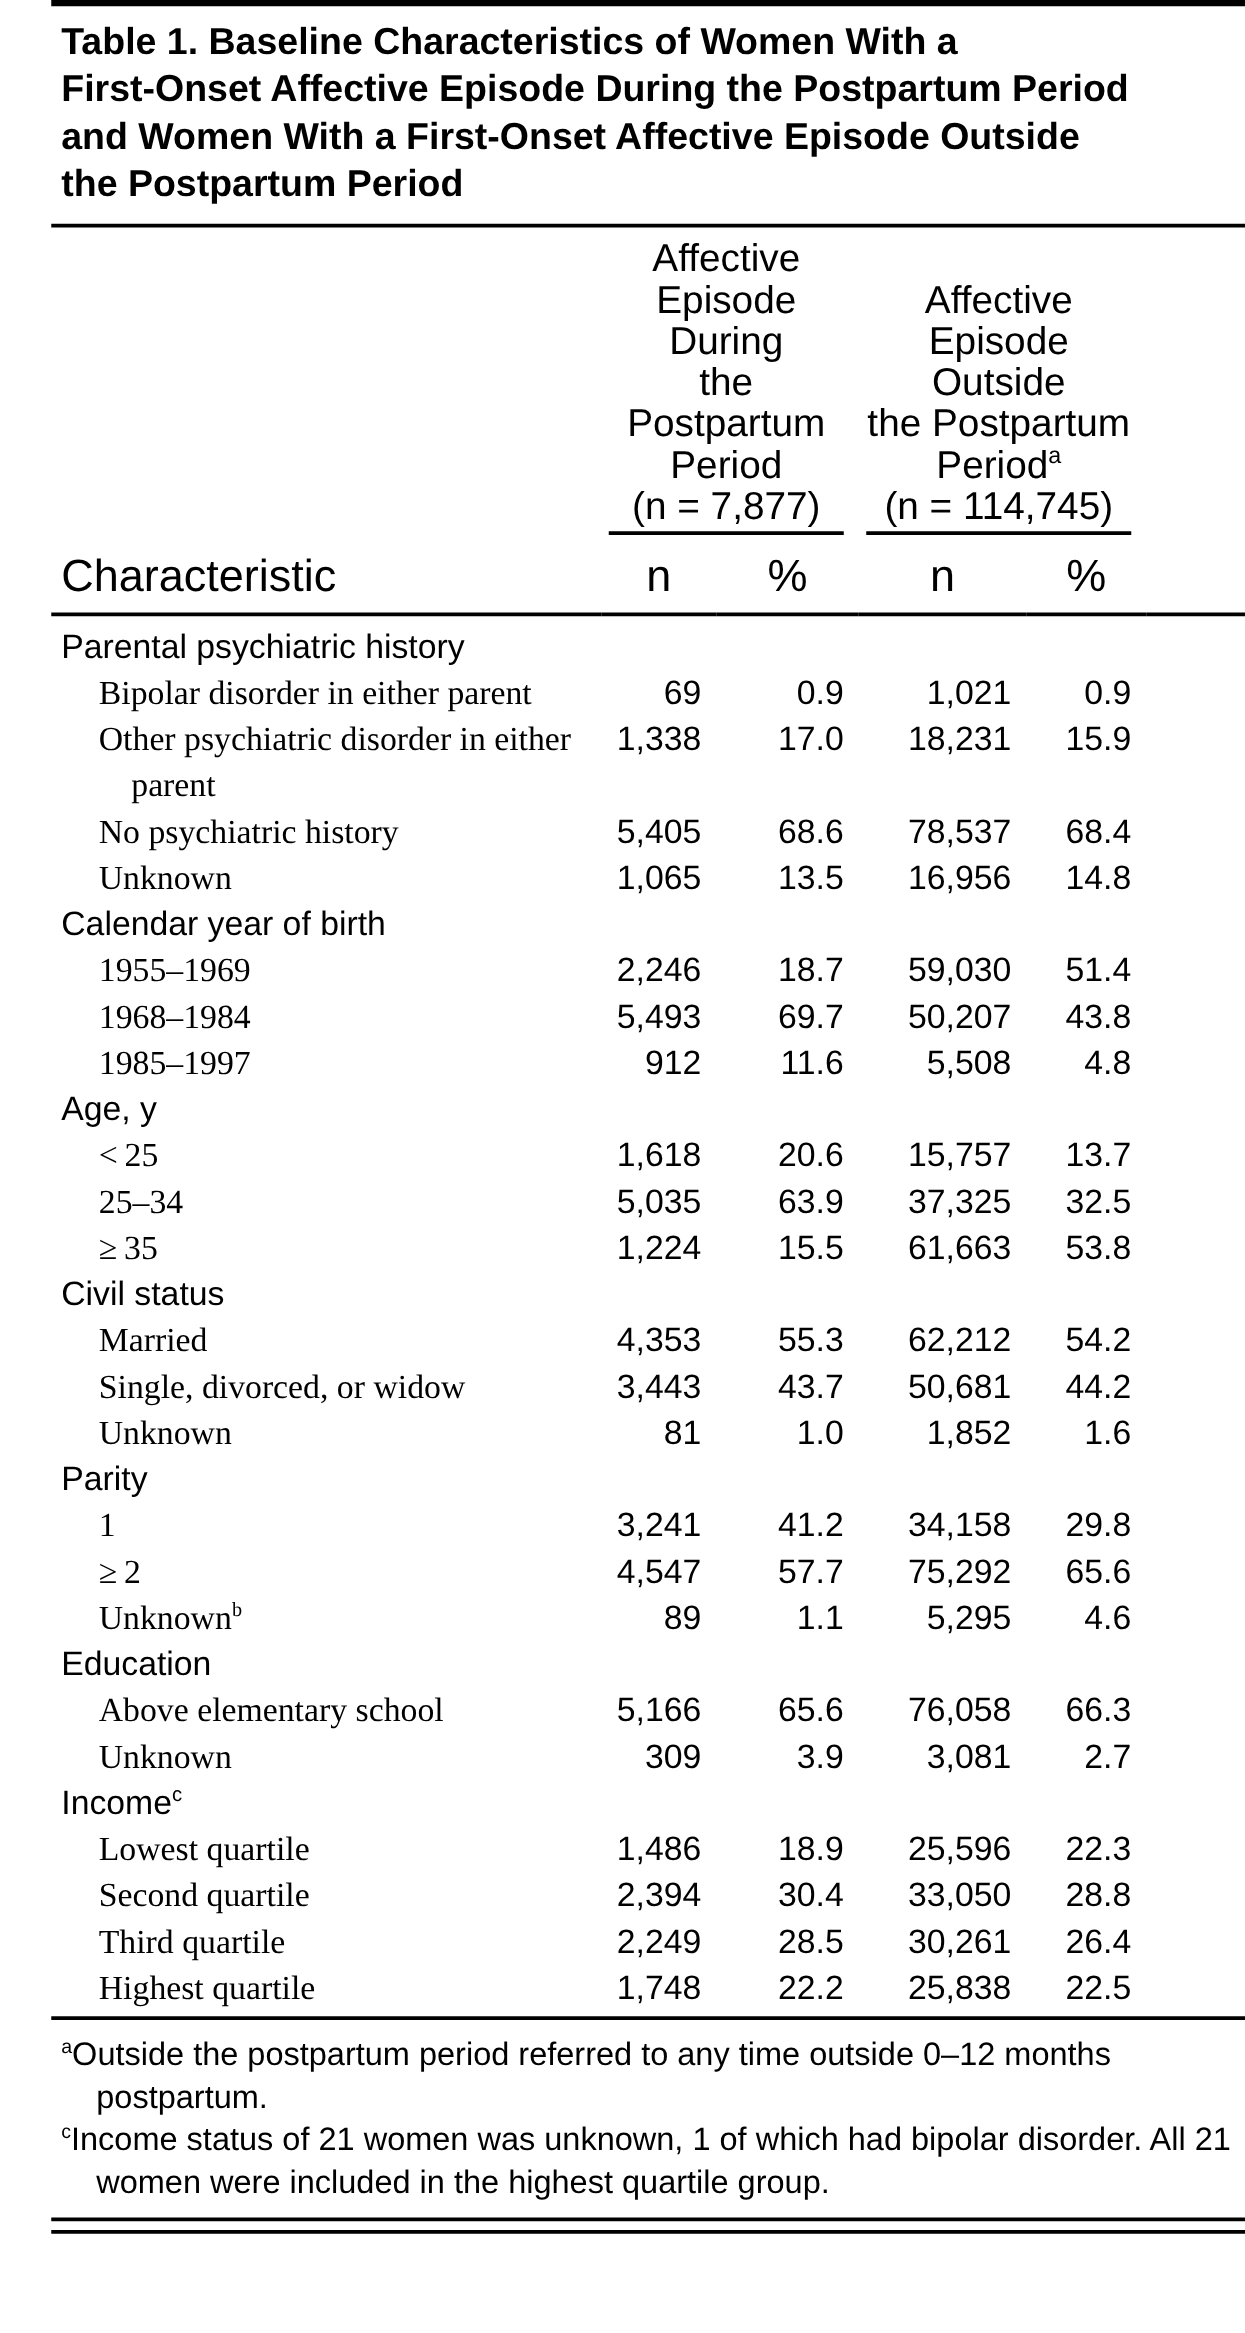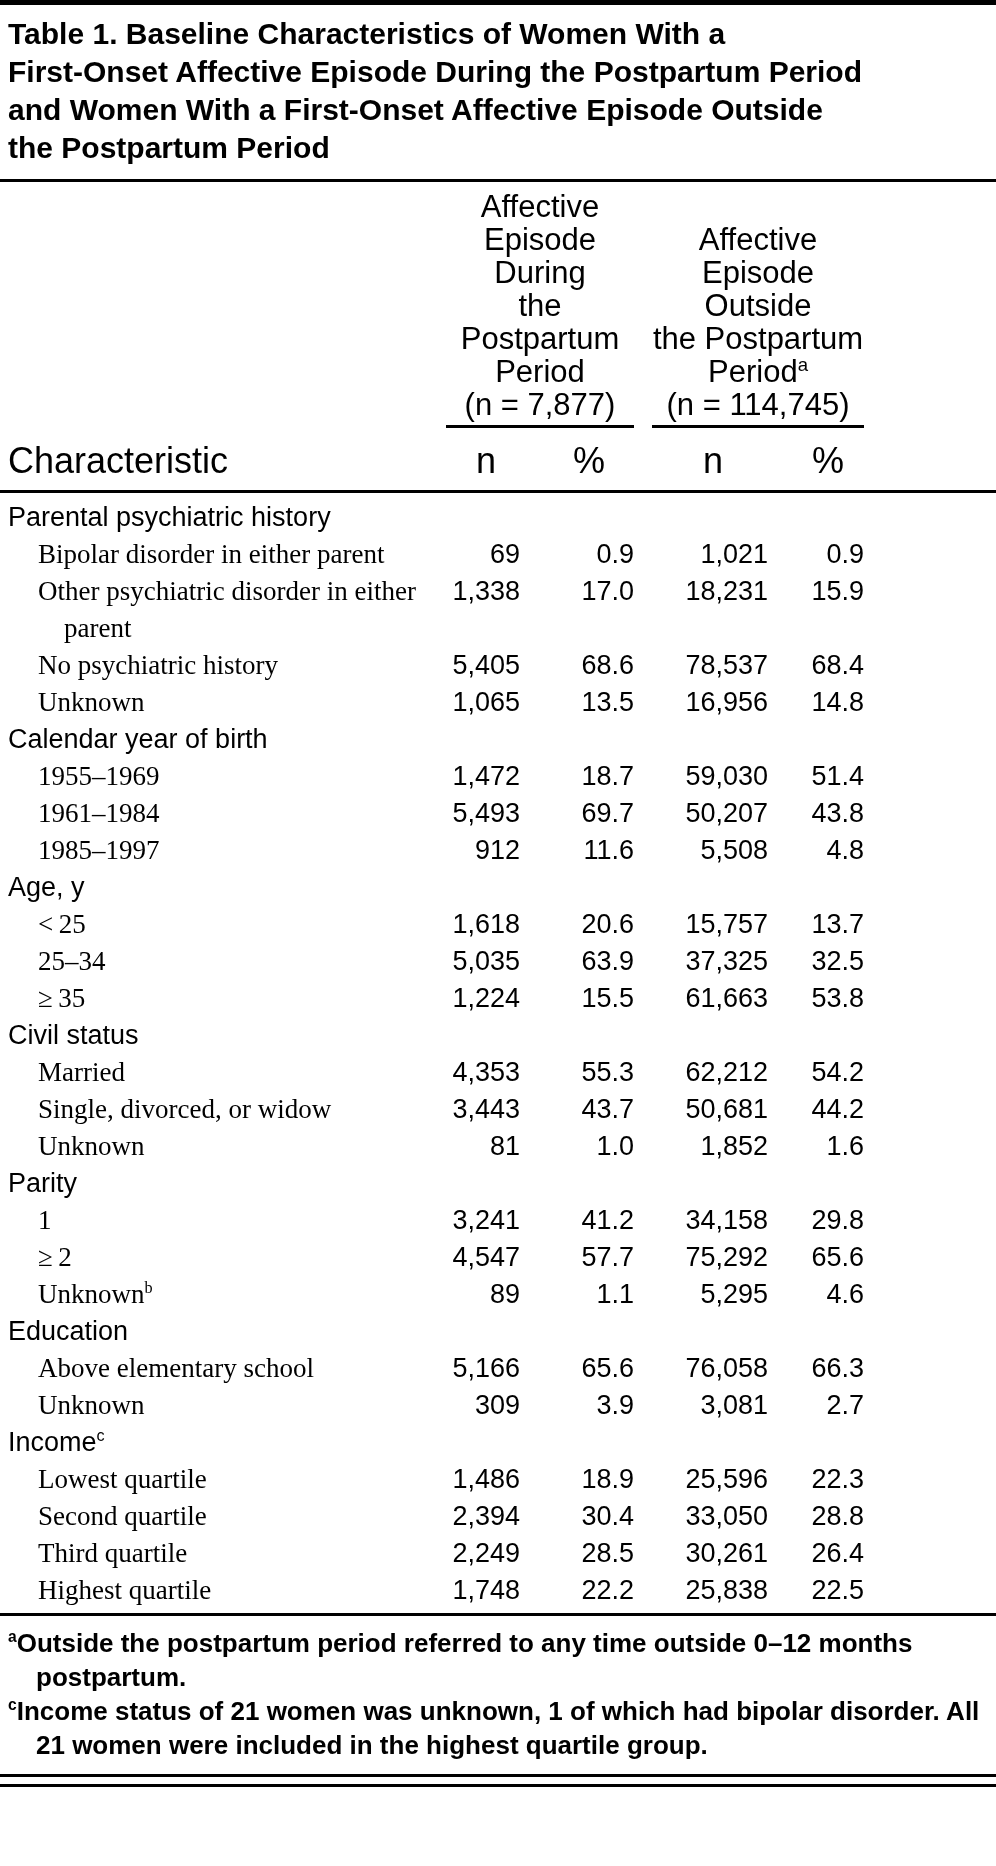--- a/index.html
+++ b/index.html
@@ -5,20 +5,21 @@
 <style>
   * { box-sizing: border-box; }
   html, body { margin: 0; padding: 0; background: #ffffff; }
   .page {
     width: 996px;
     min-height: 1866px;
     background: #ffffff;
     color: #000;
     font-family: "Liberation Sans", sans-serif;
     position: relative;
+    padding-left: 41px;
   }
   .rule { height: 0; border-top: 3px solid #000; }
   .rule-top { border-top-width: 5px; }
   .rule-gap { height: 7px; }
 
   .title {
     margin: 0;
     padding: 10px 8px 12px 8px;
     font-size: 30px;
     font-weight: 700;
@@ -62,21 +63,21 @@
   td.num { text-align: right; padding-right: 12px; white-space: nowrap; }
 
   sup { font-size: 60%; vertical-align: super; line-height: 0; }
 
   
   .footnotes {
     padding: 10px 8px 12px 8px;
     font-size: 26px;
     line-height: 34px;
   }
-  .footnote { margin: 0; padding-left: 28px; text-indent: -28px; font-weight: bold; }
+  .footnote { margin: 0; padding-left: 28px; text-indent: -28px; }
 </style>
 </head>
 <body>
 
 <div class="page">
 
   <div class="rule rule-top"></div>
 
   <h1 class="title">Table 1. Baseline Characteristics of Women With a
 First-Onset Affective Episode During the Postpartum Period
@@ -160,28 +161,28 @@
           <td class="num">13.5</td>
           <td class="num">16,956</td>
           <td class="num">14.8</td>
           <td class="sp"></td>
         </tr>
         <tr class="section-row">
           <td class="char section" colspan="6">Calendar year of birth</td>
         </tr>
         <tr class="item-row">
           <td class="char item">1955–1969</td>
-          <td class="num">1,472</td>
+          <td class="num">2,246</td>
           <td class="num">18.7</td>
           <td class="num">59,030</td>
           <td class="num">51.4</td>
           <td class="sp"></td>
         </tr>
         <tr class="item-row">
-          <td class="char item">1961–1984</td>
+          <td class="char item">1968–1984</td>
           <td class="num">5,493</td>
           <td class="num">69.7</td>
           <td class="num">50,207</td>
           <td class="num">43.8</td>
           <td class="sp"></td>
         </tr>
         <tr class="item-row">
           <td class="char item">1985–1997</td>
           <td class="num">912</td>
           <td class="num">11.6</td>

